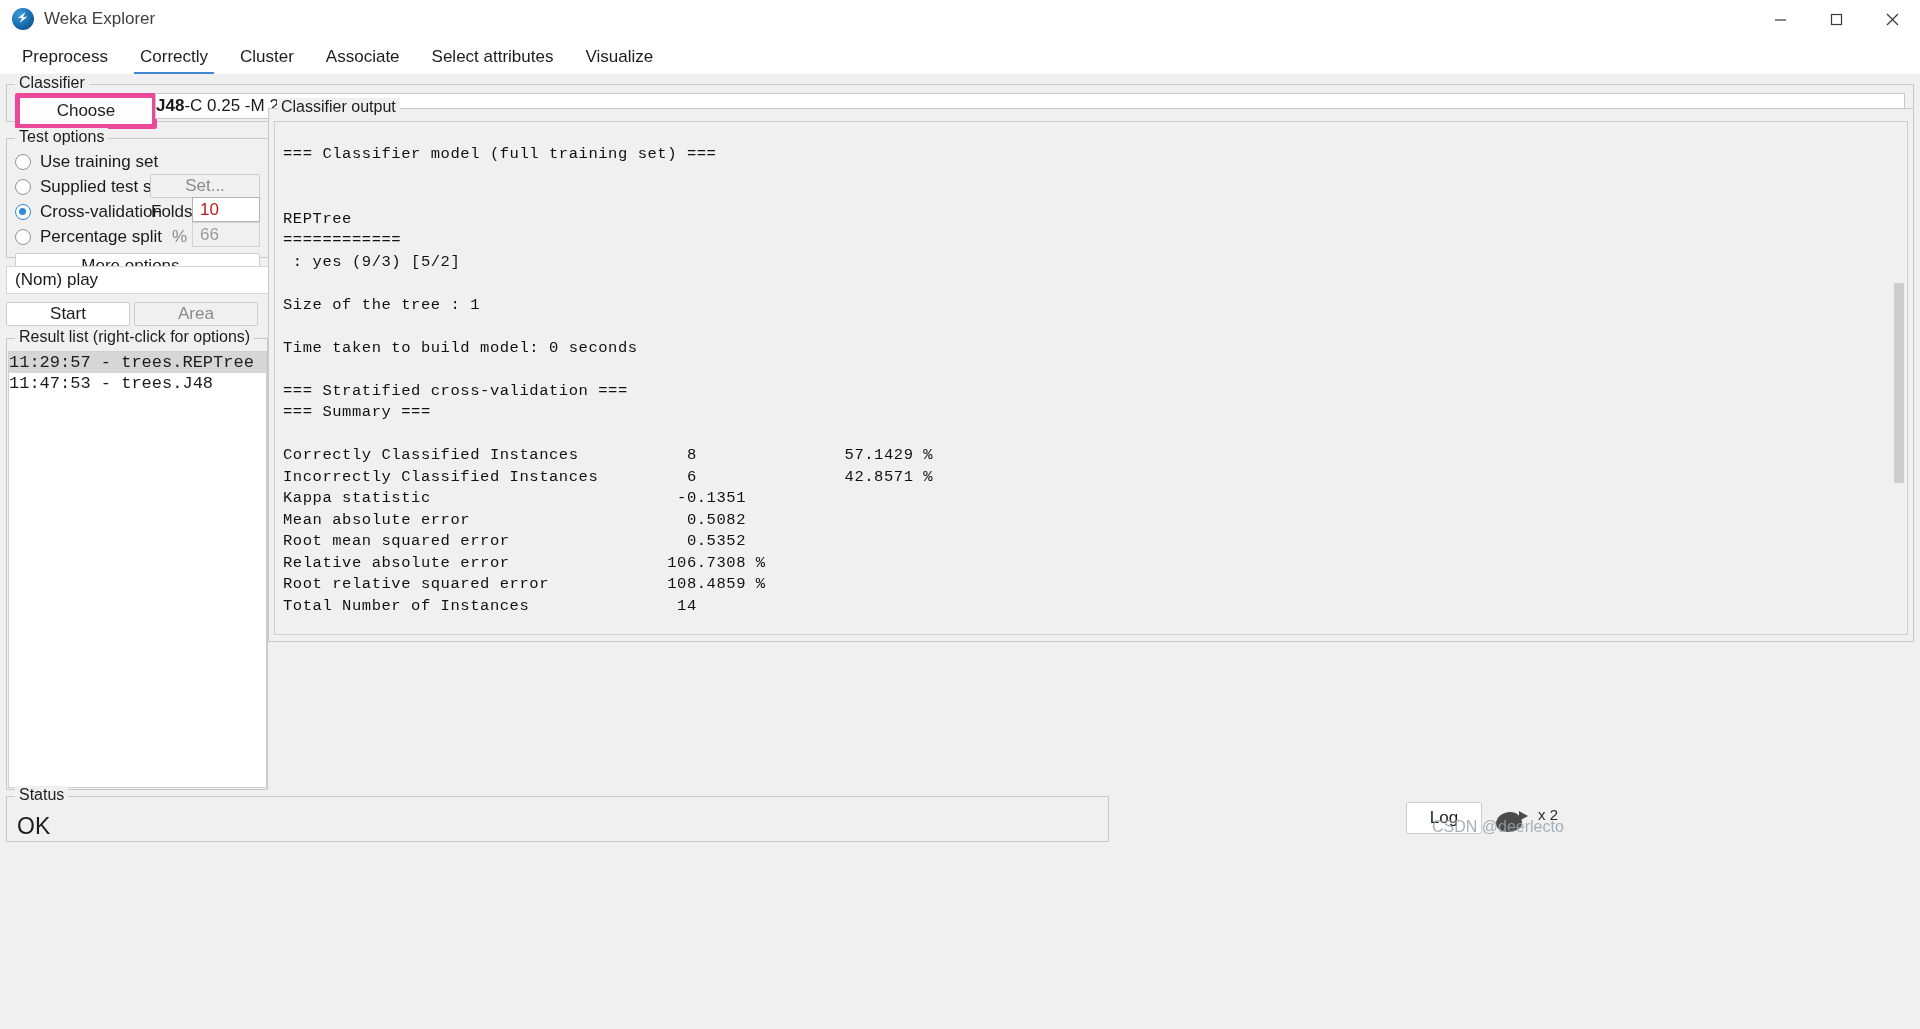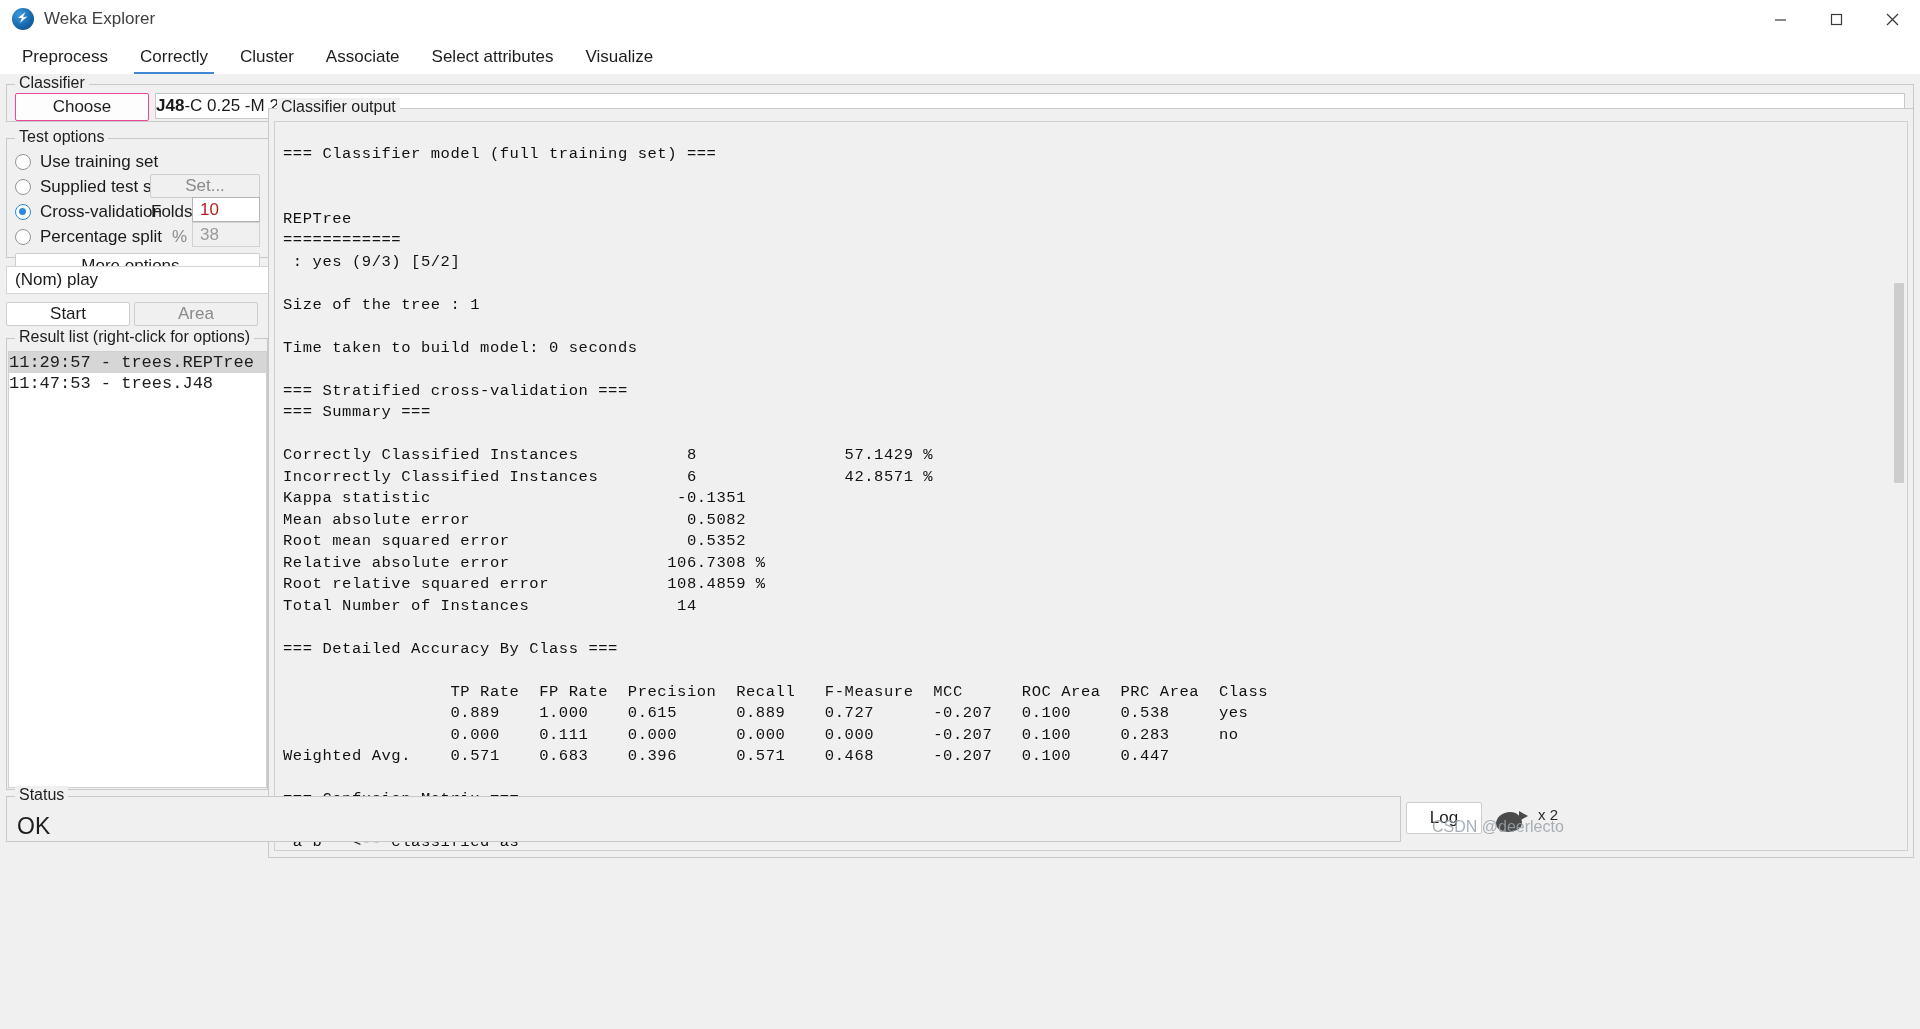--- a/index.html
+++ b/index.html
@@ -117,21 +117,21 @@
   #classifier-group {
     left: 6px; top: 84px;
     width: 1908px; height: 38px;
     background: #f0f0f0;
   }
   .choose-btn {
     position: absolute;
     left: 8px; top: 8px;
     width: 132px; height: 26px;
     background: #fdfdfd;
-    border: 1px solid #ec4899;
+    border: 5px solid #ec4899;
     border-radius: 2px;
     font-size: 17px;
     color: #1d1d1d;
     display: flex;
     align-items: center;
     justify-content: center;
   }
   .classifier-field {
     position: absolute;
     left: 148px; top: 8px;
@@ -268,21 +268,21 @@
     align-items: center;
     font-size: 17px;
     color: #1d1d1d;
     font-family: Liberation Mono, monospace;
   }
   .result-item.selected { background: #d6d6d6; }
 
   
   #classifier-output-group {
     left: 268px; top: 108px;
-    width: 1646px; height: 750px;
+    width: 1646px; height: 534px;
   }
   .output-pane {
     position: absolute;
     left: 5px; top: 12px;
     right: 5px; bottom: 6px;
     background: #f0f0f0;
     border: 1px solid #cfcfcf;
     box-sizing: border-box;
     overflow: hidden;
   }
@@ -307,21 +307,21 @@
     left: 2px; right: 2px;
     top: 160px;
     height: 200px;
     background: #cdcdcd;
     border-radius: 1px;
   }
 
   
   #status-group {
     left: 6px; top: 796px;
-    width: 1395px; height: 46px;
+    width: 1103px; height: 46px;
   }
   .status-text {
     position: absolute;
     left: 10px; top: 16px;
     font-size: 23px;
     color: #1d1d1d;
   }
   #log-btn {
     position: absolute;
     left: 1406px; top: 802px;
@@ -428,21 +428,21 @@
     <span>Cross-validation</span>
   </div>
   <div class="inline-label" style="left:144px; top:63px;">Folds</div>
   <div class="field-box" style="left:185px; top:58px; width:68px; height:25px;">10</div>
 
   <div class="radio-row" style="left:8px; top:87px;">
     <span class="radio"></span>
     <span>Percentage split</span>
   </div>
   <div class="inline-label dim" style="left:165px; top:88px;">%</div>
-  <div class="field-box disabled" style="left:185px; top:83px; width:68px; height:25px;">38</div>
+  <div class="field-box disabled" style="left:185px; top:83px; width:68px; height:25px;">66</div>
 
   <div class="btn-white" style="left:8px; top:114px; width:245px; height:25px;">More options...</div>
 </div>
 
 <div class="combo">
   <span>(Nom) play</span>
   <span class="caret">
     <svg width="16" height="10" viewBox="0 0 16 10">
         <polyline points="2,2 8,8 14,2" fill="none" stroke="#5a5a5a" stroke-width="1.4"></polyline>
       </svg>

